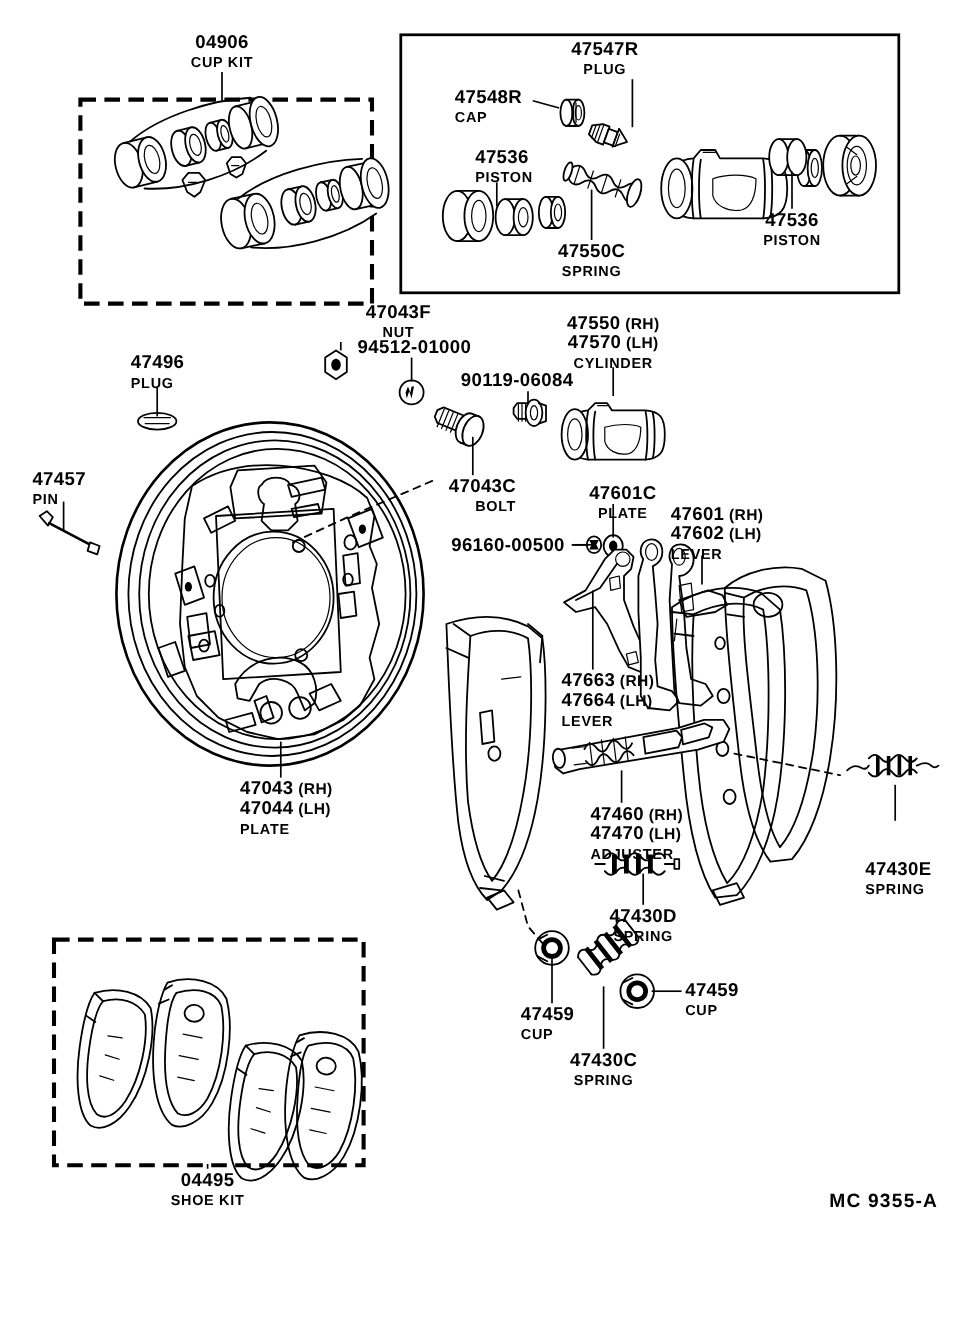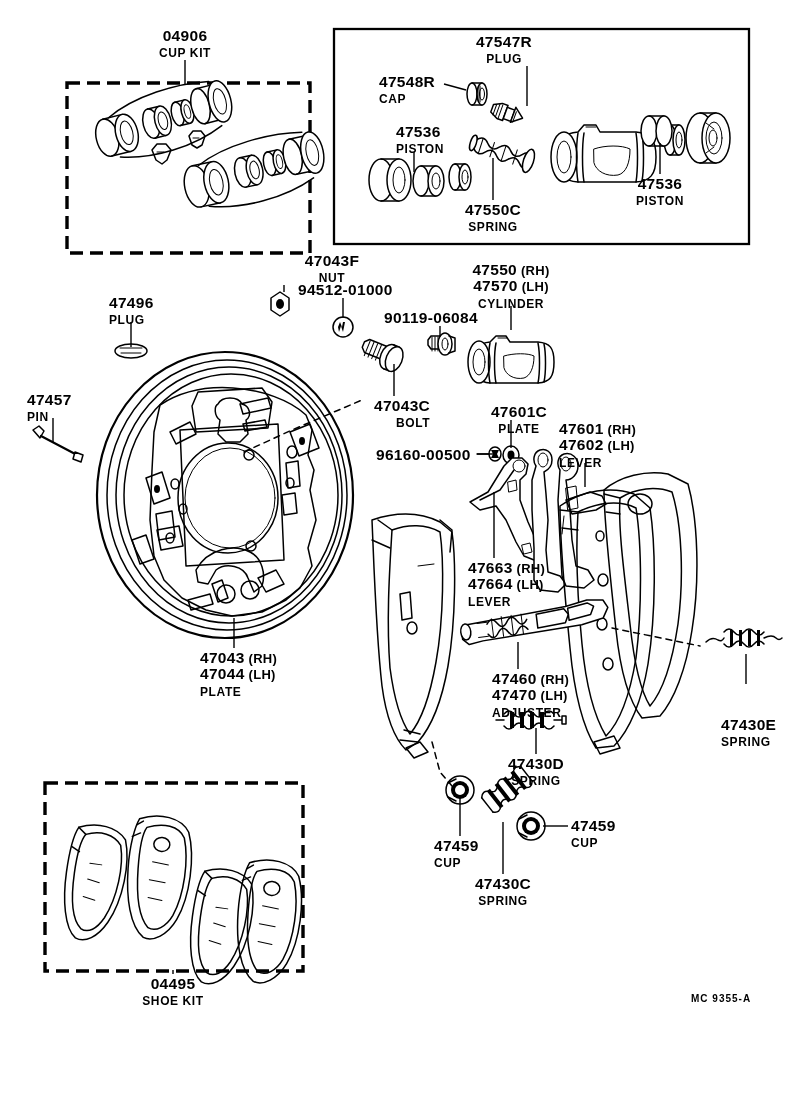--- a/index.html
+++ b/index.html
@@ -49,21 +49,21 @@
     font-size: 13px;
     letter-spacing: 0.3px;
   }
   .lbl.ctr { text-align: center; transform: translateX(-50%); }
   .lbl.lft { text-align: left; }
   .row { display: block; }
   .footer {
     position: absolute;
     font-family: "Liberation Sans", sans-serif;
     font-weight: bold;
-    font-size: 10px;
+    font-size: 16px;
     letter-spacing: 1px;
     padding-left: 32px;
   }
 </style>
 </head>
 <body>
 
 <div id="sheet">
 
   <svg id="art" viewBox="0 0 800 1106" xmlns="http://www.w3.org/2000/svg">

